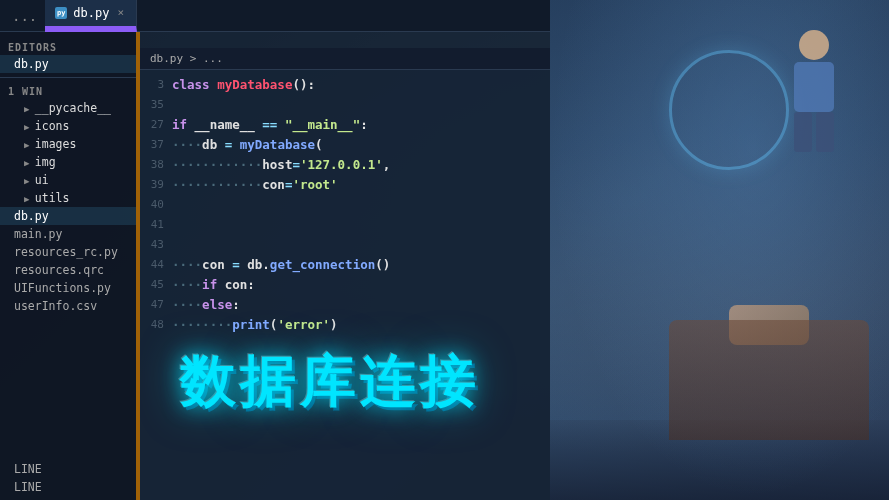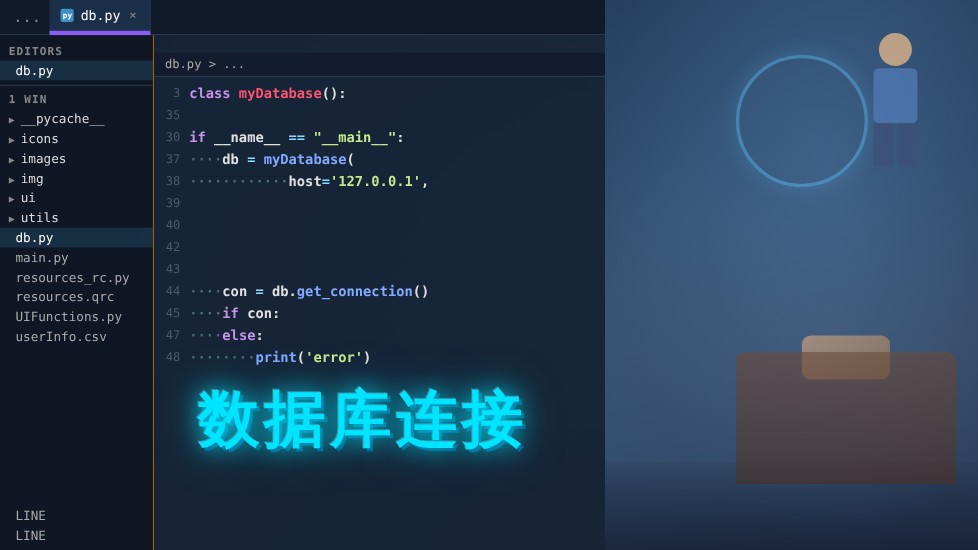--- a/index.html
+++ b/index.html
@@ -59,21 +59,21 @@
       font-size: 12px;
       color: #ccc;
       gap: 6px;
       cursor: pointer;
       border-right: 1px solid #2a3a50;
     }
 
     .tab-item.active {
       background: rgba(30, 50, 75, 0.9);
       color: #fff;
-      border-bottom: 4px solid #8b5cf6;
+      border-bottom: 6px solid #8b5cf6;
     }
 
     .tab-icon {
       width: 12px;
       height: 12px;
       background: #4caf50;
       border-radius: 2px;
       display: flex;
       align-items: center;
       justify-content: center;
@@ -102,21 +102,21 @@
     }
 
     
     .sidebar {
       position: absolute;
       left: 0;
       top: 32px;
       width: 140px;
       height: calc(500px - 32px);
       background: rgba(15, 22, 35, 0.92);
-      border-right: 1px solid #a16207;
+      border-right: 4px solid #a16207;
       overflow: hidden;
     }
 
     .sidebar-section {
       padding: 4px 0;
     }
 
     .sidebar-label {
       font-size: 10px;
       color: #888;
@@ -134,21 +134,21 @@
       white-space: nowrap;
     }
 
     .sidebar-item.active {
       background: rgba(79, 195, 247, 0.15);
       color: #fff;
     }
 
     .sidebar-item.folder {
       color: #ddd;
-      padding-left: 8px;
+      padding-left: 24px;
     }
 
     .sidebar-item.folder::before {
       content: '▶ ';
       font-size: 9px;
       color: #888;
     }
 
     .sidebar-win-label {
       font-size: 10px;
@@ -445,44 +445,45 @@
         <span class="line-content"><span class="kw">class </span><span class="cn">myDatabase</span><span class="pl">():</span></span>
       </div>
 
 
       <div class="code-line">
         <span class="line-num">35</span>
         <span class="line-content"></span>
       </div>
 
       <div class="code-line">
-        <span class="line-num">30</span>
+        <span class="line-num">27</span>
         <span class="line-content"><span class="kw">if </span><span class="pl">__name__ </span><span class="op">==</span><span class="str"> "__main__"</span><span class="pl">:</span></span>
       </div>
 
       <div class="code-line">
         <span class="line-num">37</span>
         <span class="line-content"><span class="dots">····</span><span class="pl">db </span><span class="op">=</span><span class="pl"> </span><span class="fn">myDatabase</span><span class="pl">(</span></span>
       </div>
 
       <div class="code-line">
         <span class="line-num">38</span>
         <span class="line-content"><span class="dots">············</span><span class="pl">host</span><span class="op">=</span><span class="str">'127.0.0.1'</span><span class="pl">,</span></span>
       </div>
 
       <div class="code-line">
         <span class="line-num">39</span>
+        <span class="line-content"><span class="dots">············</span><span class="pl">con</span><span class="op">=</span><span class="str">'root'</span></span>
       </div>
 
       <div class="code-line">
         <span class="line-num">40</span>
         <span class="line-content"></span>
       </div>
       <div class="code-line">
-        <span class="line-num">42</span>
+        <span class="line-num">41</span>
         <span class="line-content"></span>
       </div>
       <div class="code-line">
         <span class="line-num">43</span>
         <span class="line-content"></span>
       </div>
 
       <div class="code-line">
         <span class="line-num">44</span>
         <span class="line-content"><span class="dots">····</span><span class="pl">con </span><span class="op">=</span><span class="pl"> db.</span><span class="fn">get_connection</span><span class="pl">()</span></span>

